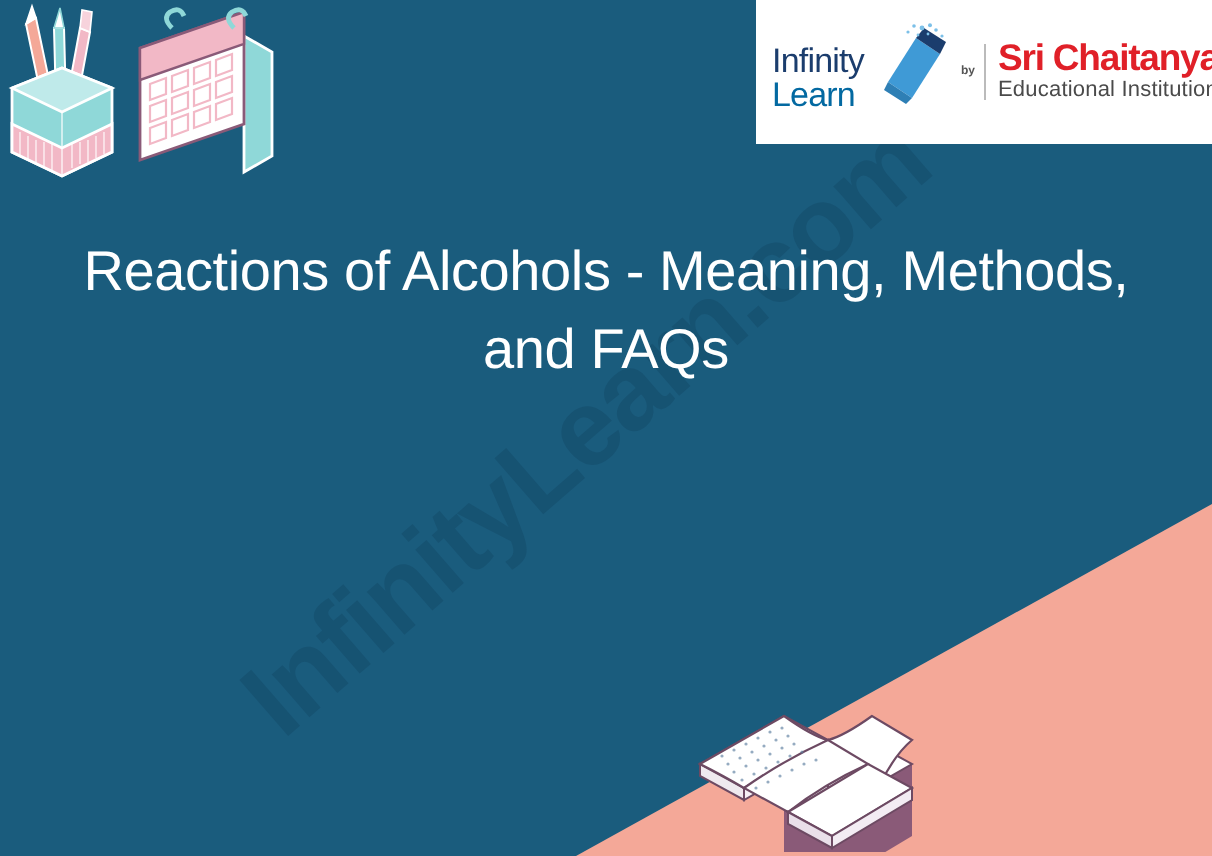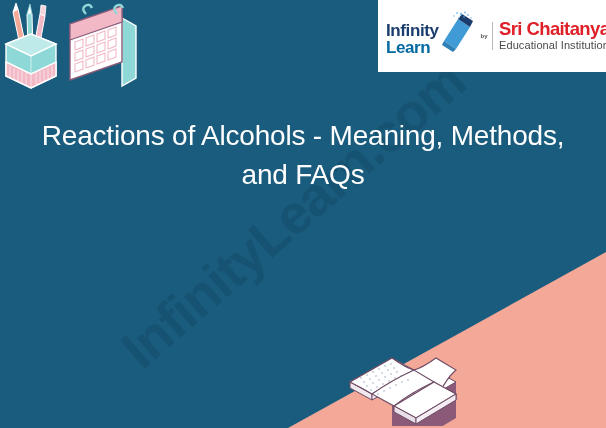--- a/index.html
+++ b/index.html
@@ -40,21 +40,21 @@
   }
   .il-block {
     position: relative;
     width: 88px;
     height: 54px;
     flex: 0 0 auto;
   }
   .il-word {
     position: absolute;
     left: 0;
-    font-weight: bold;
+    font-weight: normal;
     letter-spacing: -0.4px;
     line-height: 1;
     text-align: center;
   }
   .il-infinity {
     top: 13px;
     font-size: 17px;
     color: #1b3d6d;
   }
   .il-learn {

